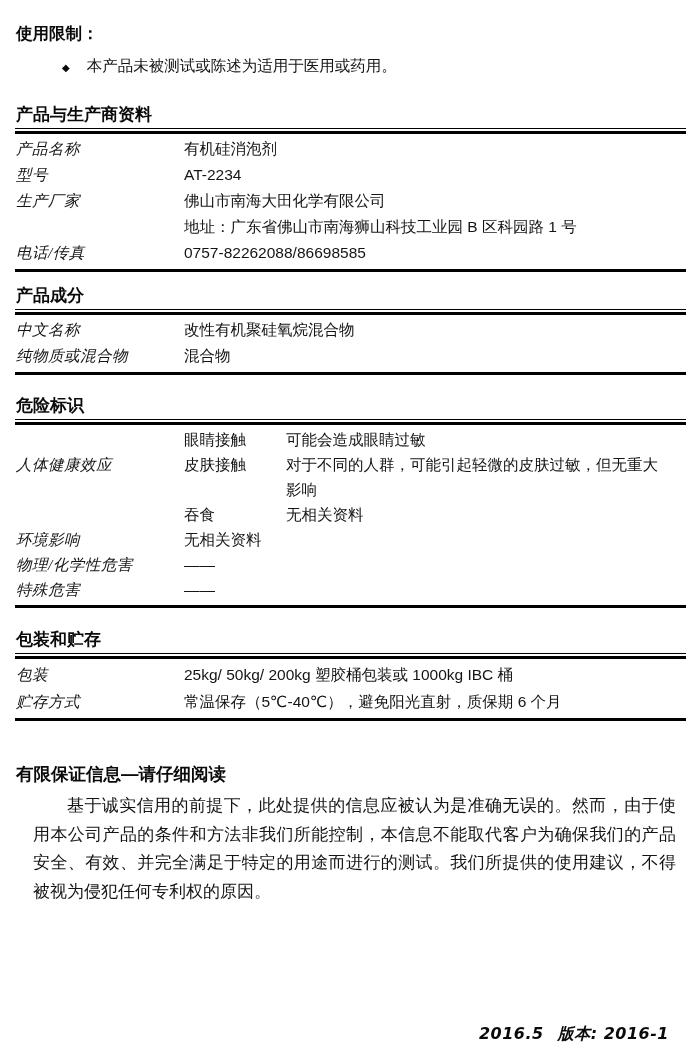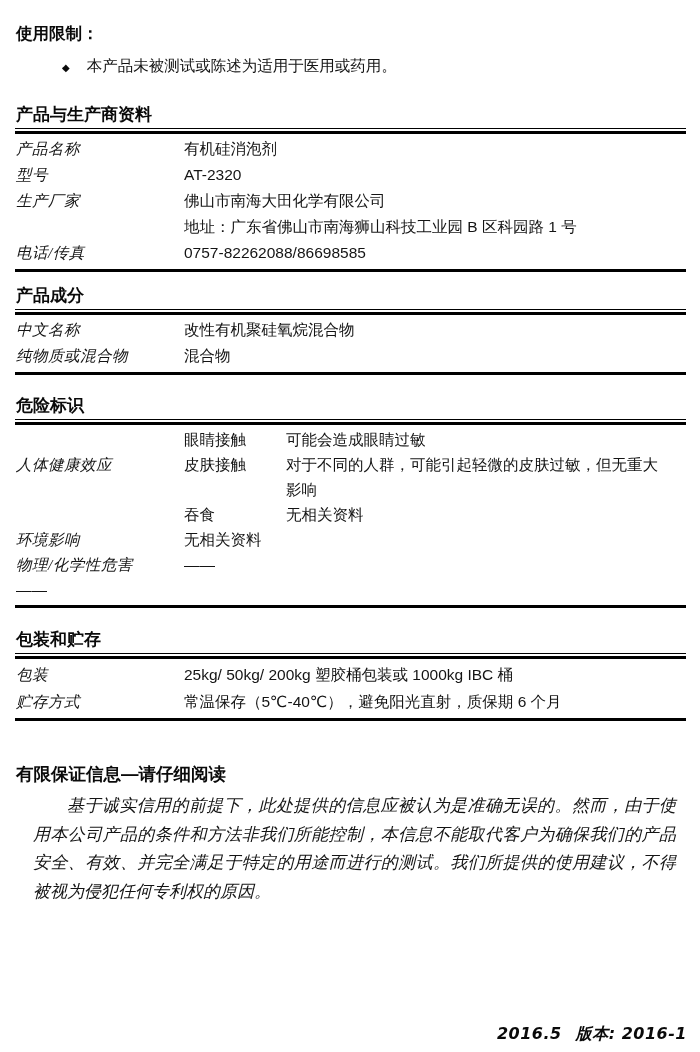--- a/index.html
+++ b/index.html
@@ -64,27 +64,26 @@
 
   
   .warranty { margin-top: 42px; }
   .warranty-h { font-size: 17.5px; line-height: 23px; padding-left: 1px; }
   .warranty-body {
     margin: 6px 10px 0 18px;
     font-size: 17px;
     line-height: 28.5px;
     text-align: justify;
     text-indent: 2em;
-    font-style: italic;
   }
 
   
   .footer {
     position: absolute;
-    right: 13px; bottom: 7px;
+    right: 31px; bottom: 7px;
     font-family: "DejaVu Sans", sans-serif;
     font-weight: 700;
     font-style: italic;
     font-size: 16px;
     letter-spacing: 0.5px;
     color: #0a0a0a;
   }
   .footer .f-date { margin-right: 14px; }
 </style>
 </head>
@@ -102,21 +101,21 @@
 
   <section class="sec">
     <h2 class="doc-h sec-h">产品与生产商资料</h2>
     <div class="tbl">
       <div class="trow">
         <div class="lbl">产品名称</div>
         <div class="val">有机硅消泡剂</div>
       </div>
       <div class="trow">
         <div class="lbl">型号</div>
-        <div class="val">AT-2320</div>
+        <div class="val">AT-2234</div>
       </div>
       <div class="trow">
         <div class="lbl">生产厂家</div>
         <div class="val">佛山市南海大田化学有限公司</div>
       </div>
       <div class="trow">
         <div class="lbl"></div>
         <div class="val">地址：广东省佛山市南海狮山科技工业园 B 区科园路 1 号</div>
       </div>
       <div class="trow">
@@ -162,20 +161,21 @@
         <div class="lbl">环境影响</div>
         <div class="val">无相关资料</div>
         <div class="val"></div>
       </div>
       <div class="trow">
         <div class="lbl">物理/化学性危害</div>
         <div class="val">——</div>
         <div class="val"></div>
       </div>
       <div class="trow">
+        <div class="lbl">特殊危害</div>
         <div class="val">——</div>
         <div class="val"></div>
       </div>
     </div>
   </section>
 
   <section class="sec" style="margin-top:21px">
     <h2 class="doc-h sec-h">包装和贮存</h2>
     <div class="tbl pack-tbl">
       <div class="trow">

